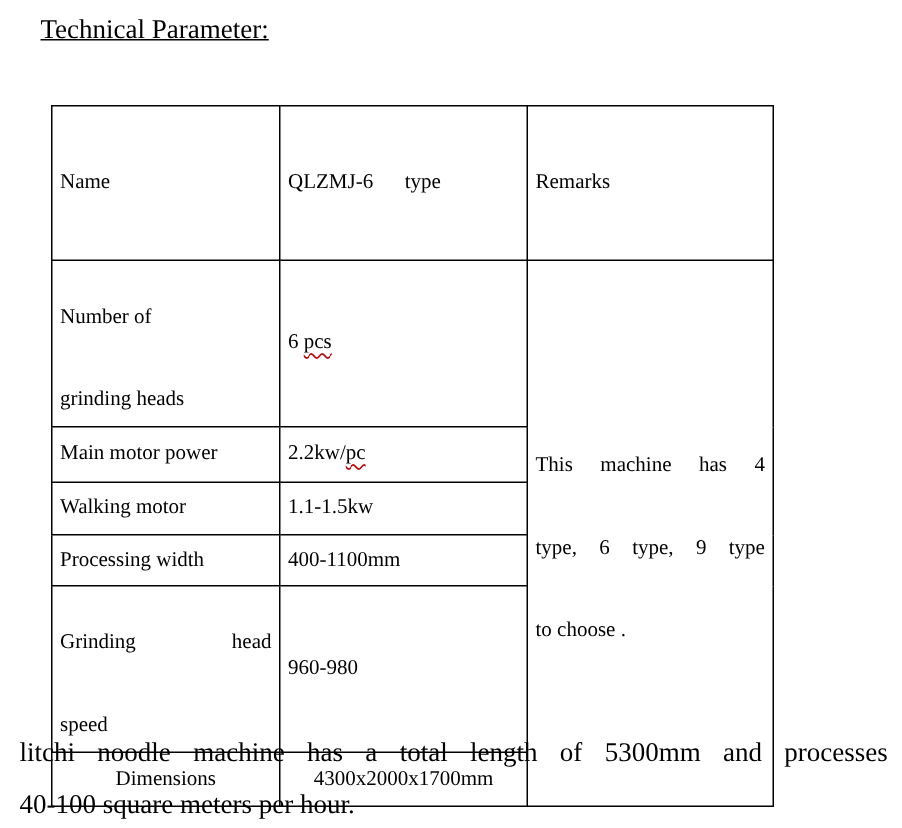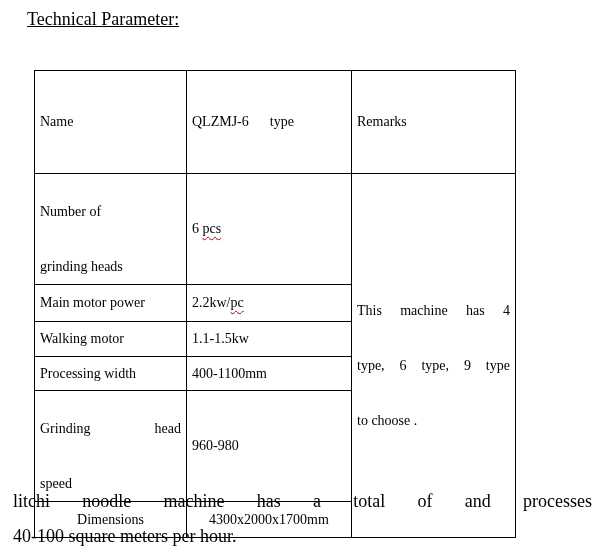--- a/index.html
+++ b/index.html
@@ -133,18 +133,20 @@
 </table>
 
 <div class="footer">
   <div class="jline">
       <span>litchi</span>
       <span>noodle</span>
       <span>machine</span>
       <span>has</span>
       <span>a</span>
       <span>total</span>
+      <span>length</span>
       <span>of</span>
+      <span>5300mm</span>
       <span>and</span>
       <span>processes</span>
     </div>
   <div>40-100 square meters per hour.</div>
 </div>
 
 </body></html>

